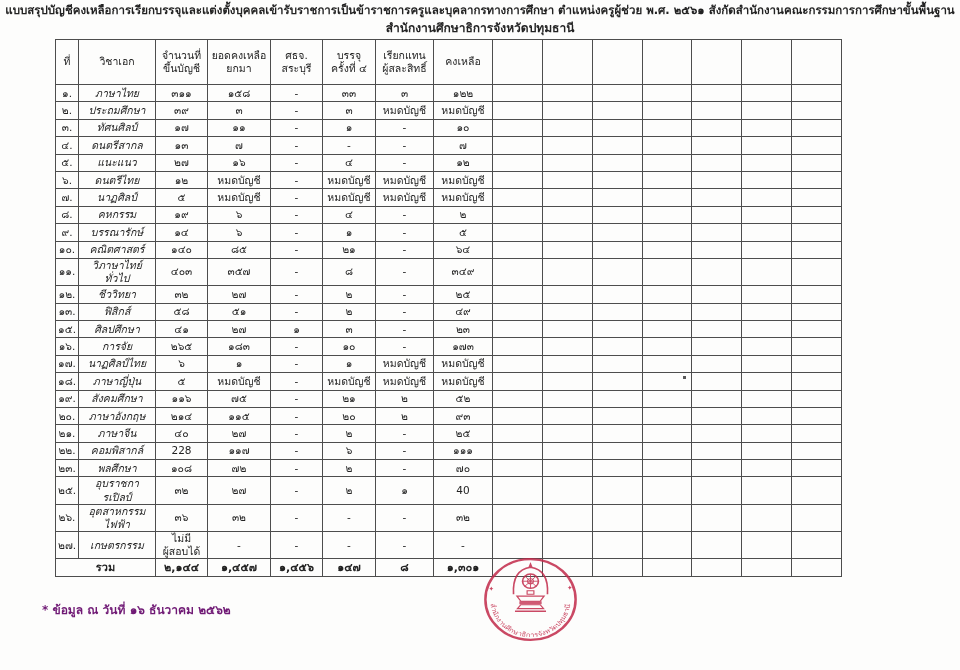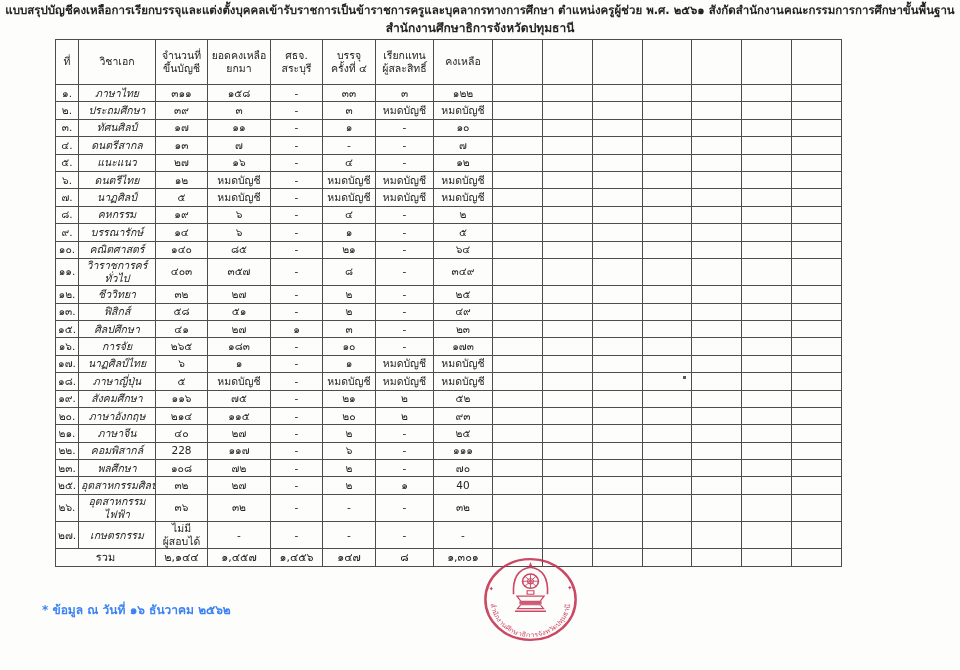--- a/index.html
+++ b/index.html
@@ -29,25 +29,25 @@
     border:1px solid #4d4d4d;
     font-size:10.5px;font-weight:normal;
     padding:0 2px;text-align:center;vertical-align:middle;
     overflow:hidden;line-height:1.25;color:#232323;
   }
   table.summary thead th{height:44px;}
   table.summary tbody td{height:16.4px;}
   tr.tall td{height:31px;}
   td.subject{text-align:left;padding-left:5px;font-style:italic;}
   td.multiline{white-space:pre-line;line-height:1.15;}
-  td.bold, tr.total-row td{font-weight:normal;}
+  td.bold, tr.total-row td{font-weight:bold;}
   tr.total-row td{height:22px;font-size:11px;}
   .footnote{
     position:absolute;left:42px;top:600px;
-    font-size:12px;font-weight:bold;color:#3b82f6;
+    font-size:12px;font-weight:bold;color:#701a75;
   }
   .seal{
     position:absolute;left:482px;top:556px;width:97px;height:87px;
     pointer-events:none;opacity:0.85;
   }
   .speck{position:absolute;background:#2f2f2f;opacity:.8;}
   .speck.a{left:683px;top:376px;width:3px;height:3px;}
   .speck.b{left:130px;top:212px;width:2px;height:2px;opacity:.45;}
 </style>
 </head>
@@ -261,21 +261,21 @@
           <td></td>
           <td></td>
           <td></td>
           <td></td>
           <td></td>
           <td></td>
           <td></td>
         </tr>
         <tr>
           <td>๑๑.</td>
-          <td class="subject">วิาราชการคร์ทั่วไป</td>
+          <td class="subject">วิภาษาไทย์ทั่วไป</td>
           <td>๔๐๓</td>
           <td>๓๕๗</td>
           <td>-</td>
           <td>๘</td>
           <td>-</td>
           <td>๓๔๙</td>
           <td></td>
           <td></td>
           <td></td>
           <td></td>
@@ -465,21 +465,21 @@
           <td></td>
           <td></td>
           <td></td>
           <td></td>
           <td></td>
           <td></td>
           <td></td>
         </tr>
         <tr>
           <td>๒๕.</td>
-          <td class="subject">อุตสาหกรรมศิลป์</td>
+          <td class="subject">อุบราชการเปิลป์</td>
           <td>๓๒</td>
           <td>๒๗</td>
           <td>-</td>
           <td>๒</td>
           <td>๑</td>
           <td>40</td>
           <td></td>
           <td></td>
           <td></td>
           <td></td>

